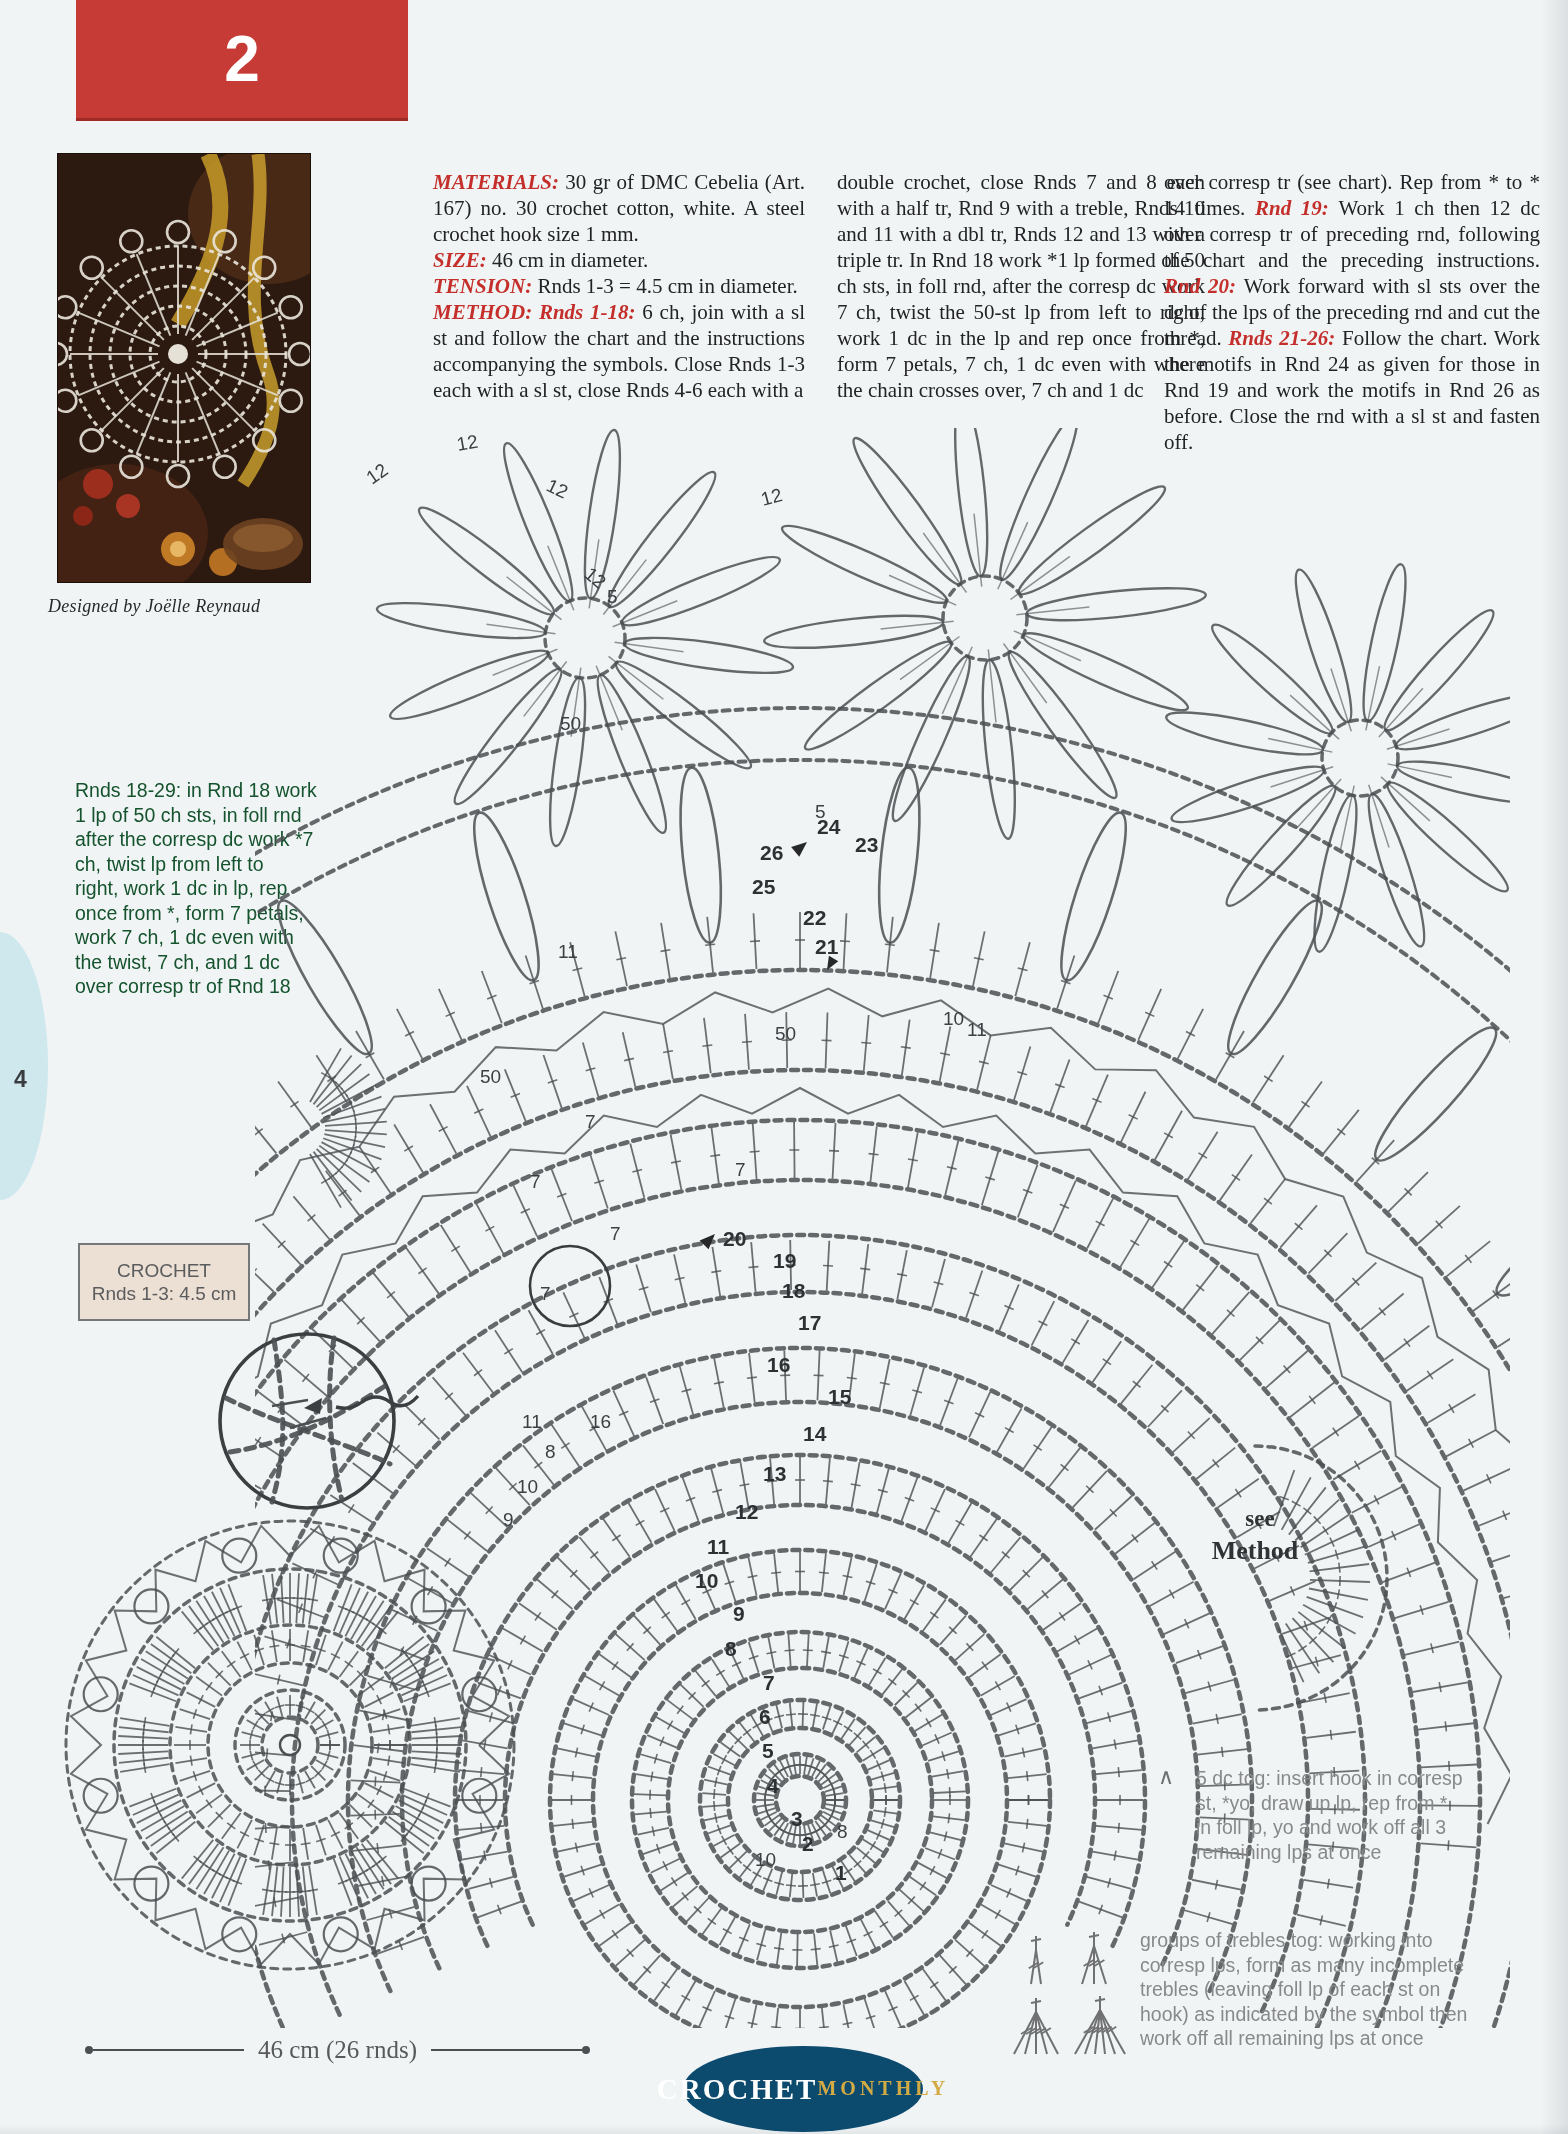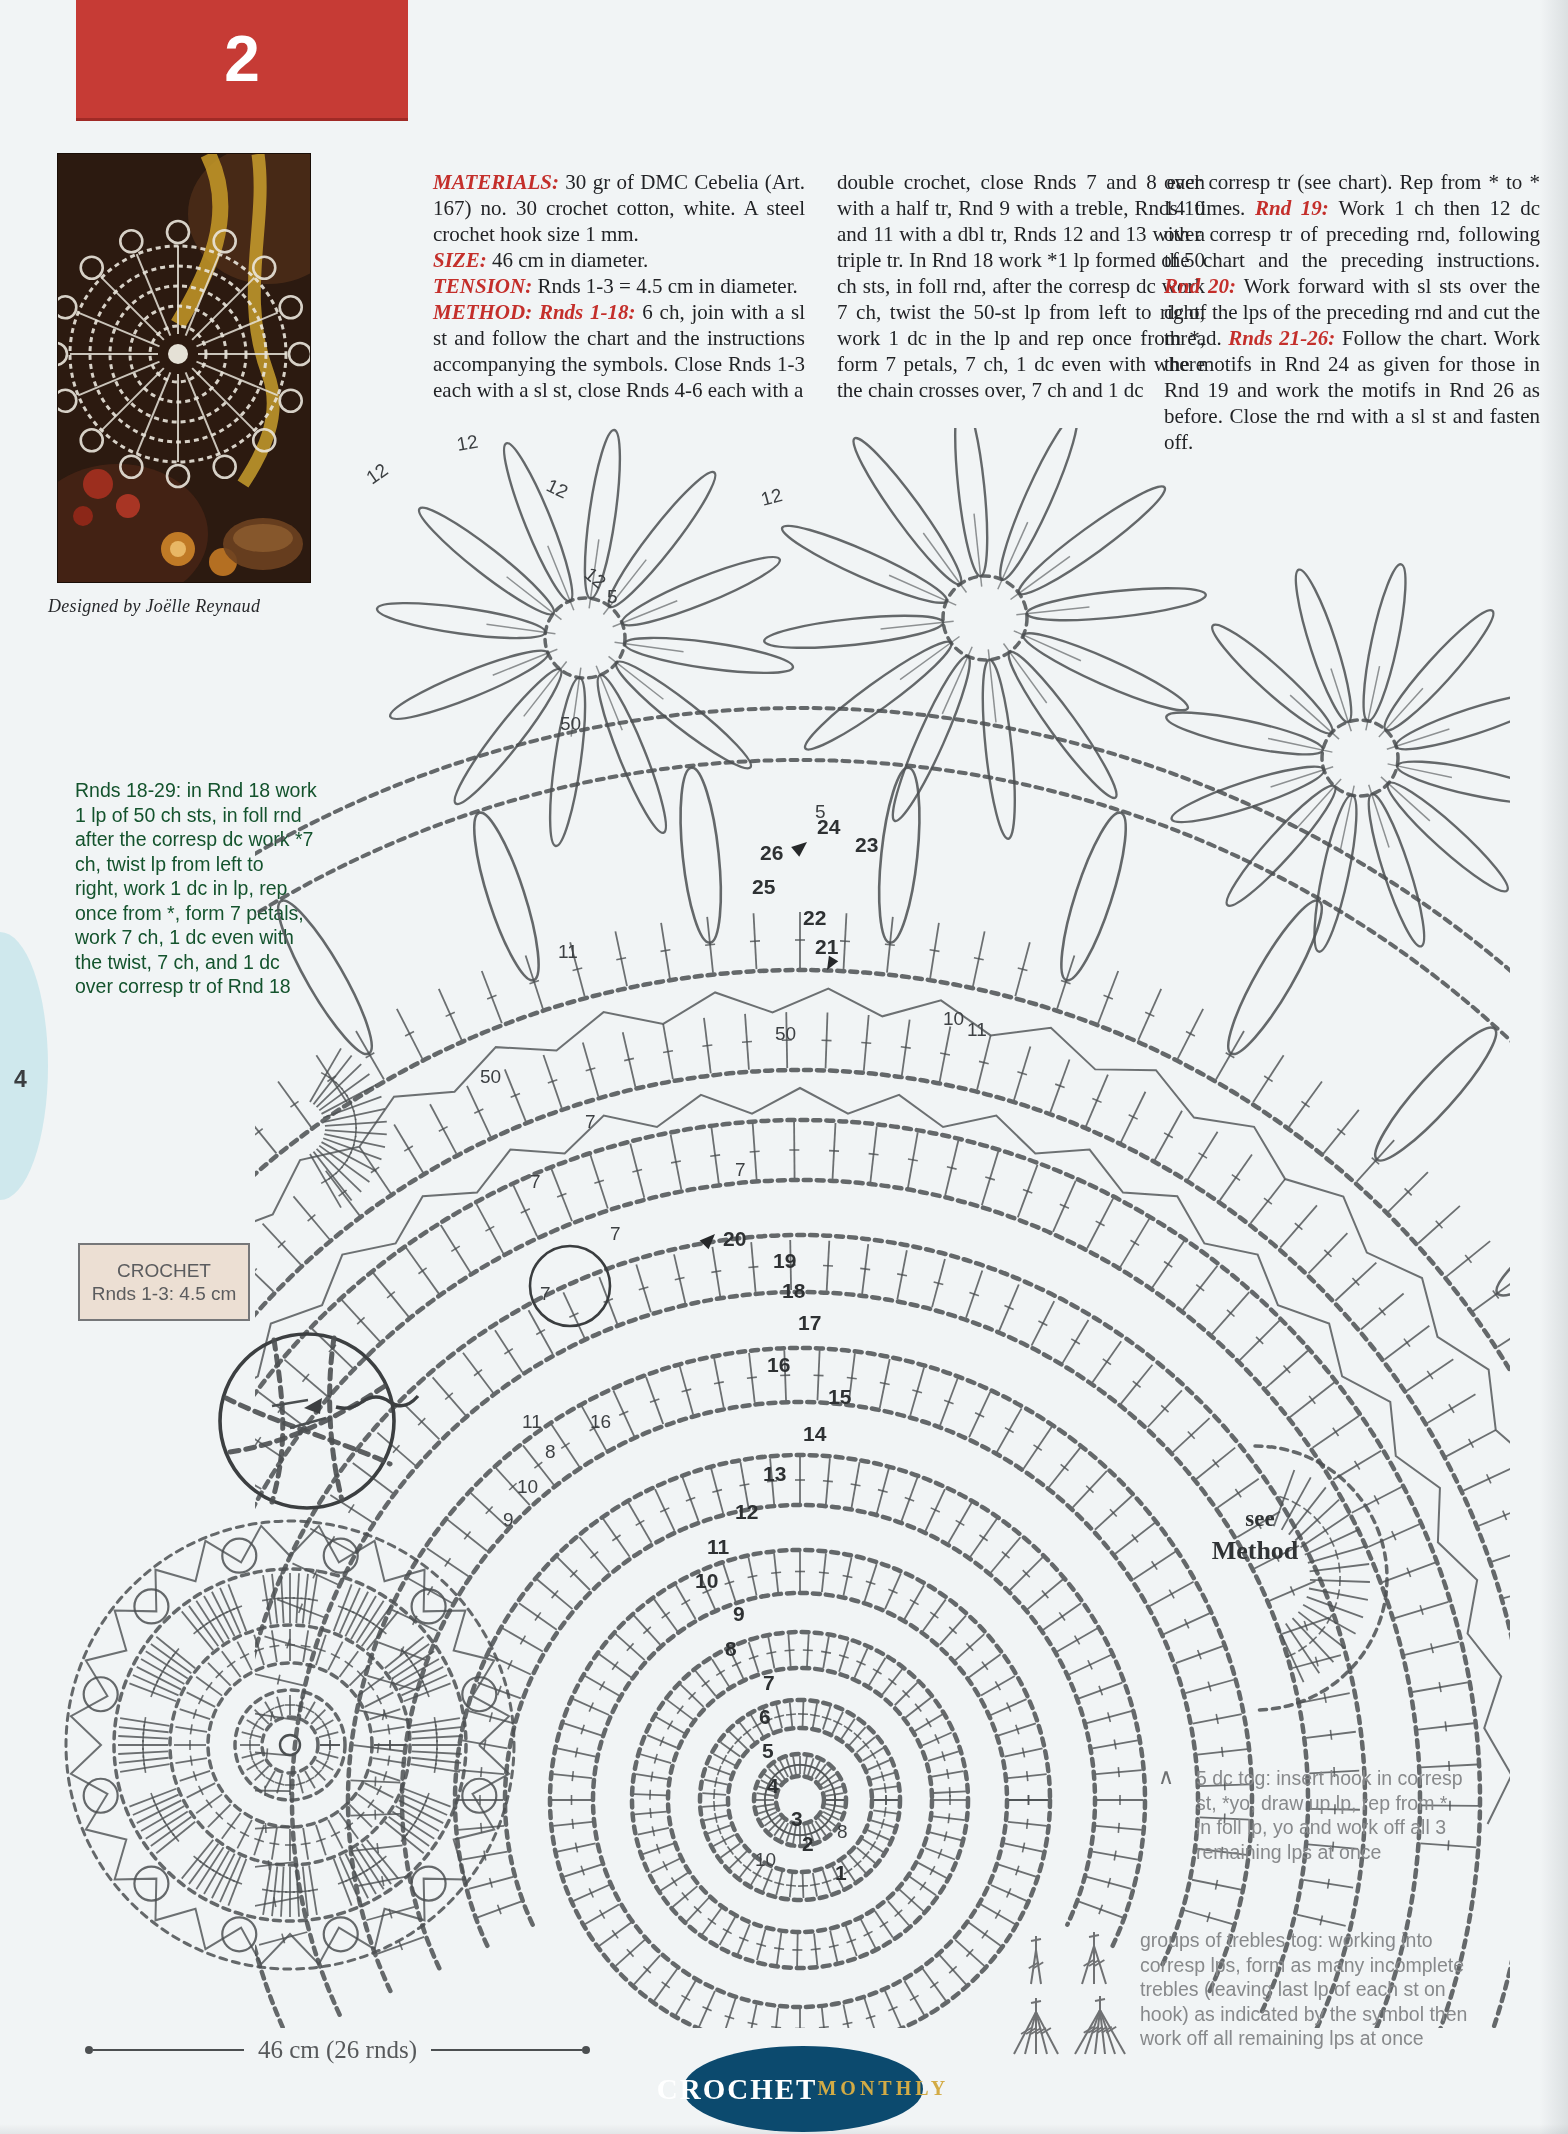--- a/index.html
+++ b/index.html
@@ -1788,20 +1788,20 @@
     <line x1="90.75" y1="110.8" x2="100.75" y2="104.8" stroke="#6f7173" stroke-width="1.8"></line>
     <line x1="98" y1="88" x2="103" y2="132" stroke="#6f7173" stroke-width="2"></line>
     <line x1="95.25" y1="110.8" x2="105.25" y2="104.8" stroke="#6f7173" stroke-width="1.8"></line>
     <line x1="98" y1="88" x2="113" y2="132" stroke="#6f7173" stroke-width="2"></line>
     <line x1="99.75" y1="110.8" x2="109.75" y2="104.8" stroke="#6f7173" stroke-width="1.8"></line>
     <line x1="98" y1="88" x2="123" y2="132" stroke="#6f7173" stroke-width="2"></line>
     <line x1="104.25" y1="110.8" x2="114.25" y2="104.8" stroke="#6f7173" stroke-width="1.8"></line>
   </svg>
 <div class="abs note trnote">groups of trebles tog: working into
 corresp lps, form as many incomplete
-trebles (leaving last lp of each st on
+trebles (leaving foll lp of each st on
 hook) as indicated by the symbol then
 work off all remaining lps at once</div>
 
 <div class="abs logo">
   <div class="l1">CROCHET</div>
   <div class="l2">MONTHLY</div>
 </div>
 
 </body></html>

